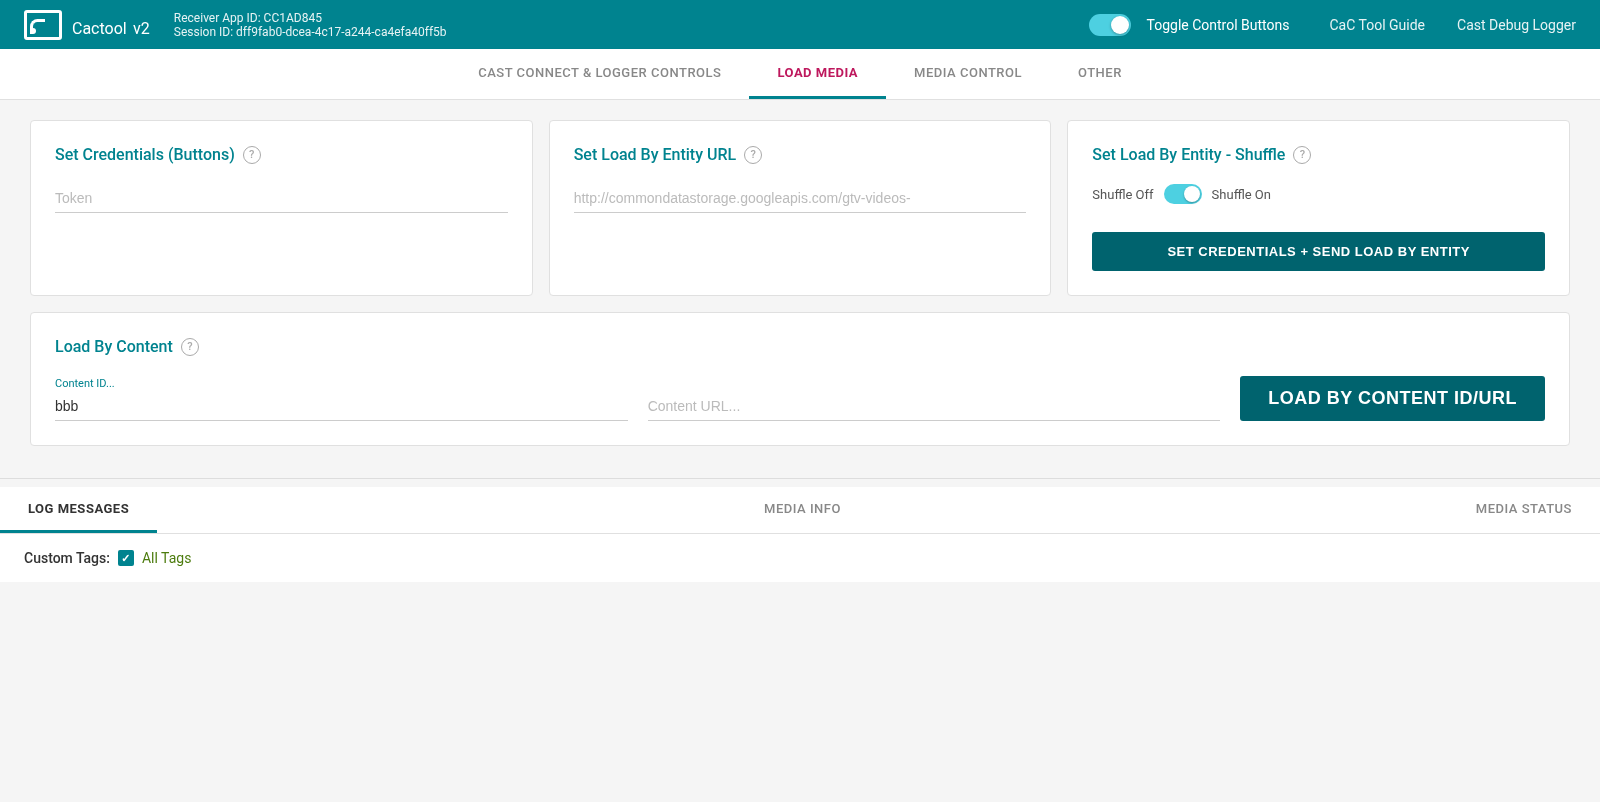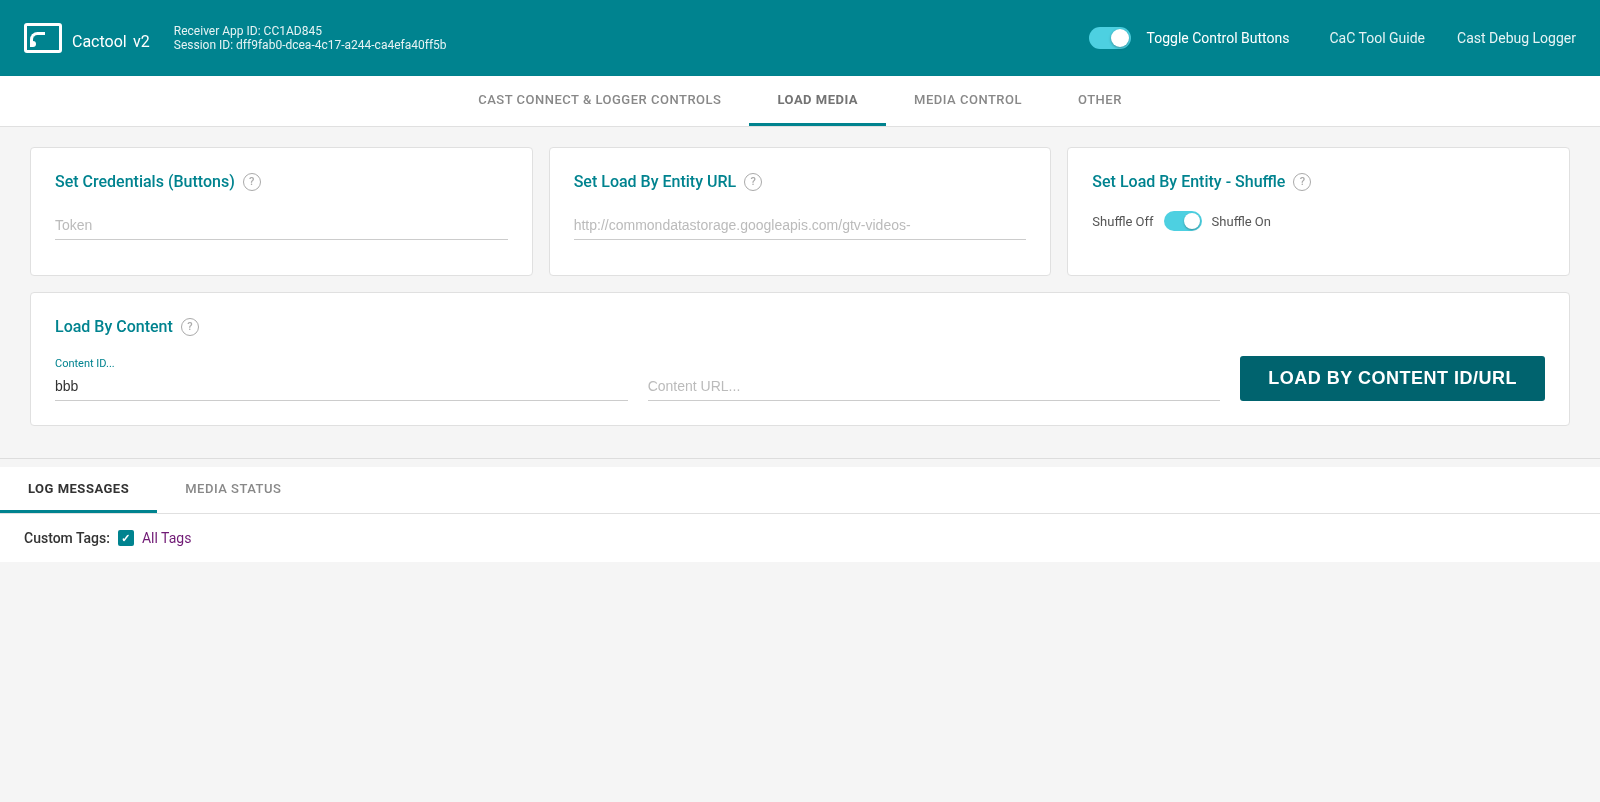--- a/index.html
+++ b/index.html
@@ -4,21 +4,21 @@
   <style>
     * { box-sizing: border-box; margin: 0; padding: 0; }
     body { font-family: 'Roboto', Arial, sans-serif; background: #f5f5f5; color: #333; font-size: 14px; }
 
     
     .header {
       background: #00838f;
       display: flex;
       align-items: center;
       padding: 0 24px;
-      height: 76px;
+      height: 49px;
       color: white;
     }
     .header-logo {
       display: flex;
       align-items: center;
       gap: 10px;
       margin-right: 24px;
     }
     .header-logo-text {
       font-size: 26px;
@@ -124,21 +124,21 @@
       font-size: 13px;
       font-weight: 500;
       color: #888;
       cursor: pointer;
       text-transform: uppercase;
       letter-spacing: 0.5px;
       border-bottom: 3px solid transparent;
       transition: all 0.2s;
     }
     .tab.active {
-      color: #737373;
+      color: #be185d;
       border-bottom: 3px solid #00838f;
       font-weight: 700;
     }
 
     
     .main-content {
       padding: 20px 30px;
       background: #f5f5f5;
     }
 
@@ -281,21 +281,21 @@
       flex-shrink: 0;
     }
 
     
     .bottom-section {
       background: white;
       margin-top: 8px;
     }
     .bottom-tabs {
       display: flex;
-      justify-content: flex-start;
+      justify-content: space-between;
       border-bottom: 1px solid #e0e0e0;
       gap: 0;
     }
     .bottom-tab {
       padding: 14px 28px;
       font-size: 13px;
       font-weight: 500;
       color: #888;
       cursor: pointer;
       text-transform: uppercase;
@@ -334,21 +334,21 @@
       flex-shrink: 0;
     }
     .checkbox-teal::after {
       content: '✓';
       color: white;
       font-size: 11px;
       font-weight: bold;
     }
     .all-tags-text {
       font-size: 14px;
-      color: #701a75;
+      color: #4d7c0f;
     }
 
     
     .section-divider {
       height: 1px;
       background: #ddd;
       margin: 0;
     }
   </style>
 </head>
@@ -411,20 +411,21 @@
     <div class="card">
       <div class="card-title">
         <span>Set Load By Entity - Shuffle</span>
         <div class="help-icon">?</div>
       </div>
       <div class="shuffle-row">
         <span class="shuffle-label">Shuffle Off</span>
         <div class="toggle-sm"></div>
         <span class="shuffle-label">Shuffle On</span>
       </div>
+      <button class="btn-primary">SET CREDENTIALS + SEND LOAD BY ENTITY</button>
     </div>
 
   </div>
 
   <div class="content-card">
     <div class="card-title">
       <span>Load By Content</span>
       <div class="help-icon">?</div>
     </div>
     <div class="content-fields-row">
@@ -439,20 +440,21 @@
     </div>
   </div>
 
 </div>
 
 <div class="section-divider"></div>
 
 <div class="bottom-section">
   <div class="bottom-tabs">
     <div class="bottom-tab active">LOG MESSAGES</div>
+    <div class="bottom-tab">MEDIA INFO</div>
     <div class="bottom-tab">MEDIA STATUS</div>
   </div>
   <div class="bottom-content">
     <div class="custom-tags-row">
       <span class="custom-tags-label">Custom Tags:</span>
       <div class="checkbox-teal"></div>
       <span class="all-tags-text">All Tags</span>
     </div>
   </div>
 </div>

